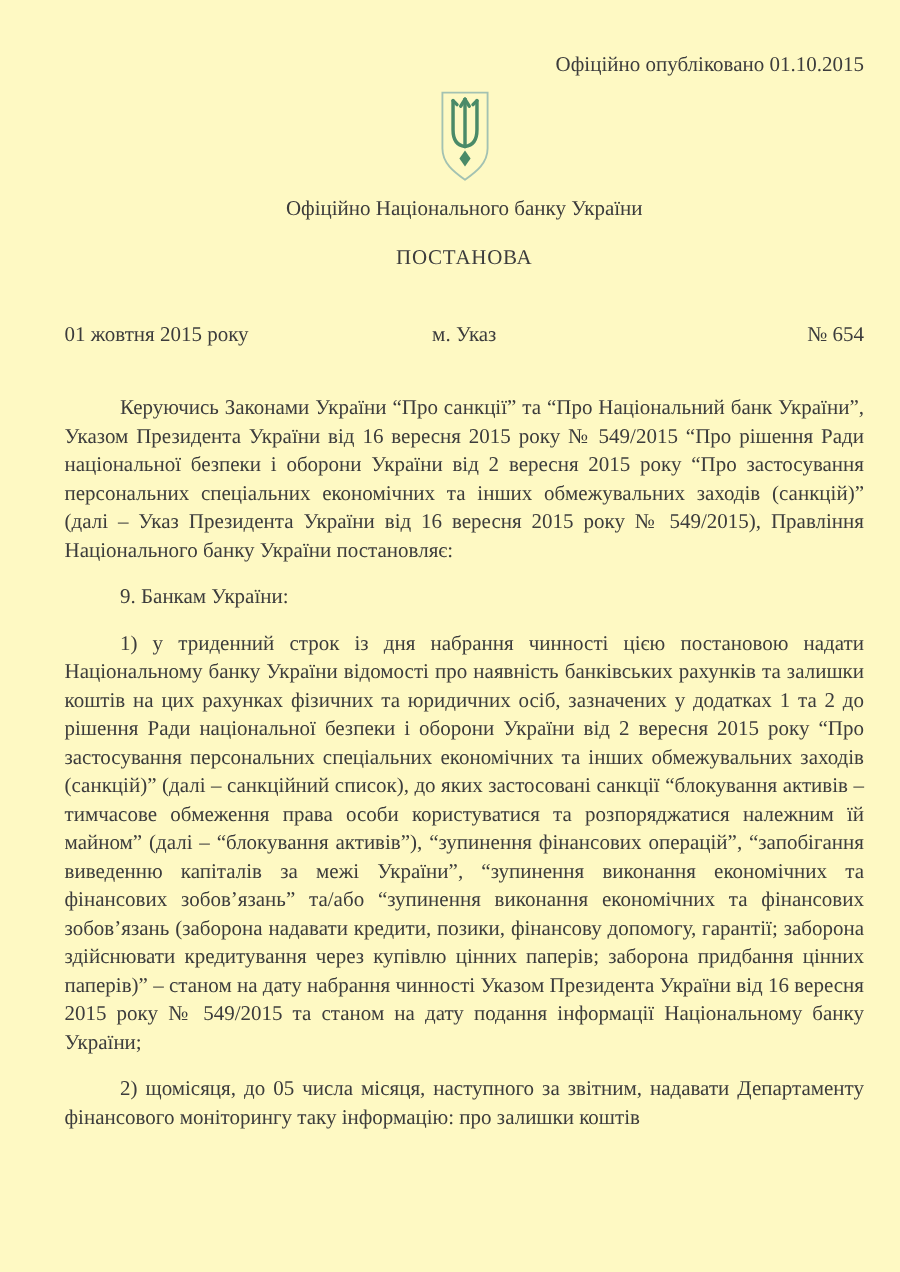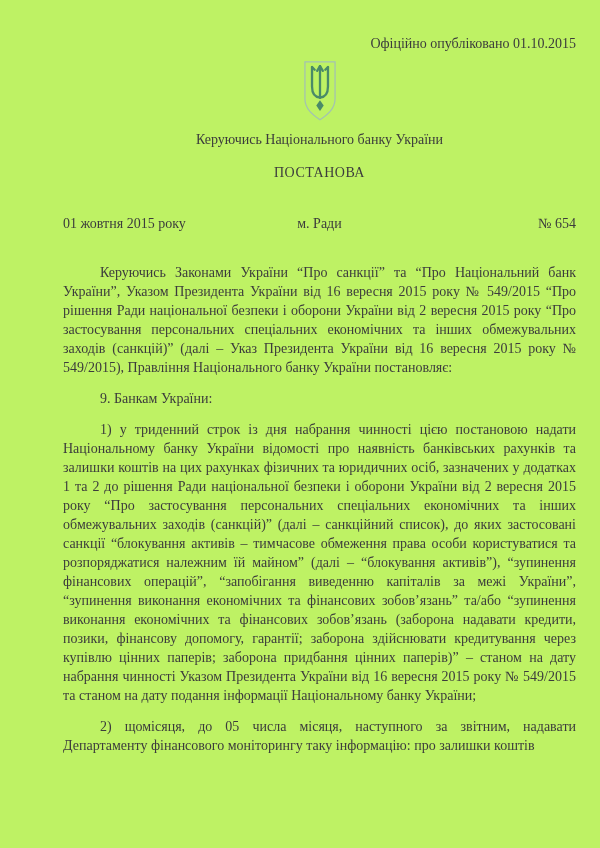--- a/index.html
+++ b/index.html
@@ -5,27 +5,27 @@
   html, body {
     margin: 0;
     padding: 0;
     background: #ffffff;
   }
   .doc-page {
     position: relative;
     width: 600px;
     height: 848px;
     margin: 0 auto;
-    background: #bef264;
+    background: #fef9c3;
     color: #3c3c3c;
     font-family: "Liberation Serif", "DejaVu Serif", serif;
     font-size: 14px;
     line-height: 19px;
     box-sizing: border-box;
-    padding: 34px 24px 0 63px;
+    padding: 34px 24px 0 43px;
     overflow: hidden;
   }
   .pub-note {
     text-align: right;
     white-space: nowrap;
   }
   .emblem-wrap {
     text-align: center;
     margin-top: 7px;
     height: 62px;
@@ -82,27 +82,27 @@
         <path d="M22 7 L18.8 12.2"></path>
         <path d="M22 7 L25.2 12.2"></path>
         <path d="M13 8 L16 11"></path>
         <path d="M31 8 L28 11"></path>
       </g>
 
       <path d="M22 45.5 L26.2 51.5 L22 57.5 L17.8 51.5 Z" fill="#4a8a68"></path>
     </svg>
   </div>
 
-  <div class="issuer">Керуючись Національного банку України</div>
+  <div class="issuer">Офіційно Національного банку України</div>
 
   <div class="doctype">ПОСТАНОВА</div>
 
   <div class="meta-row">
     <span class="m-left">01 жовтня 2015 року</span>
-    <span class="m-center">м. Ради</span>
+    <span class="m-center">м. Указ</span>
     <span class="m-right">№ 654</span>
   </div>
 
 
   <p class="body-par first"><span>Керуючись Законами України “Про санкції” та “Про Національний банк України”, Указом Президента України від 16 вересня 2015 року № 549/2015 “Про рішення Ради національної безпеки і оборони України від 2 вересня 2015 року “Про застосування персональних спеціальних економічних та інших обмежувальних заходів (санкцій)” (далі – Указ Президента України від 16 вересня 2015 року № 549/2015), Правління Національного банку України </span><span class="bold">постановляє:</span></p>
 
   <p class="body-par">9. Банкам України:</p>
 
   <p class="body-par">1) у триденний строк із дня набрання чинності цією постановою надати Національному банку України відомості про наявність банківських рахунків та залишки коштів на цих рахунках фізичних та юридичних осіб, зазначених у додатках 1 та 2 до рішення Ради національної безпеки і оборони України від 2 вересня 2015 року “Про застосування персональних спеціальних економічних та інших обмежувальних заходів (санкцій)” (далі – санкційний список), до яких застосовані санкції “блокування активів – тимчасове обмеження права особи користуватися та розпоряджатися належним їй майном” (далі – “блокування активів”), “зупинення фінансових операцій”, “запобігання виведенню капіталів за межі України”, “зупинення виконання економічних та фінансових зобов’язань” та/або “зупинення виконання економічних та фінансових зобов’язань (заборона надавати кредити, позики, фінансову допомогу, гарантії; заборона здійснювати кредитування через купівлю цінних паперів; заборона придбання цінних паперів)” – станом на дату набрання чинності Указом Президента України від 16 вересня 2015 року № 549/2015 та станом на дату подання інформації Національному банку України;</p>
 

